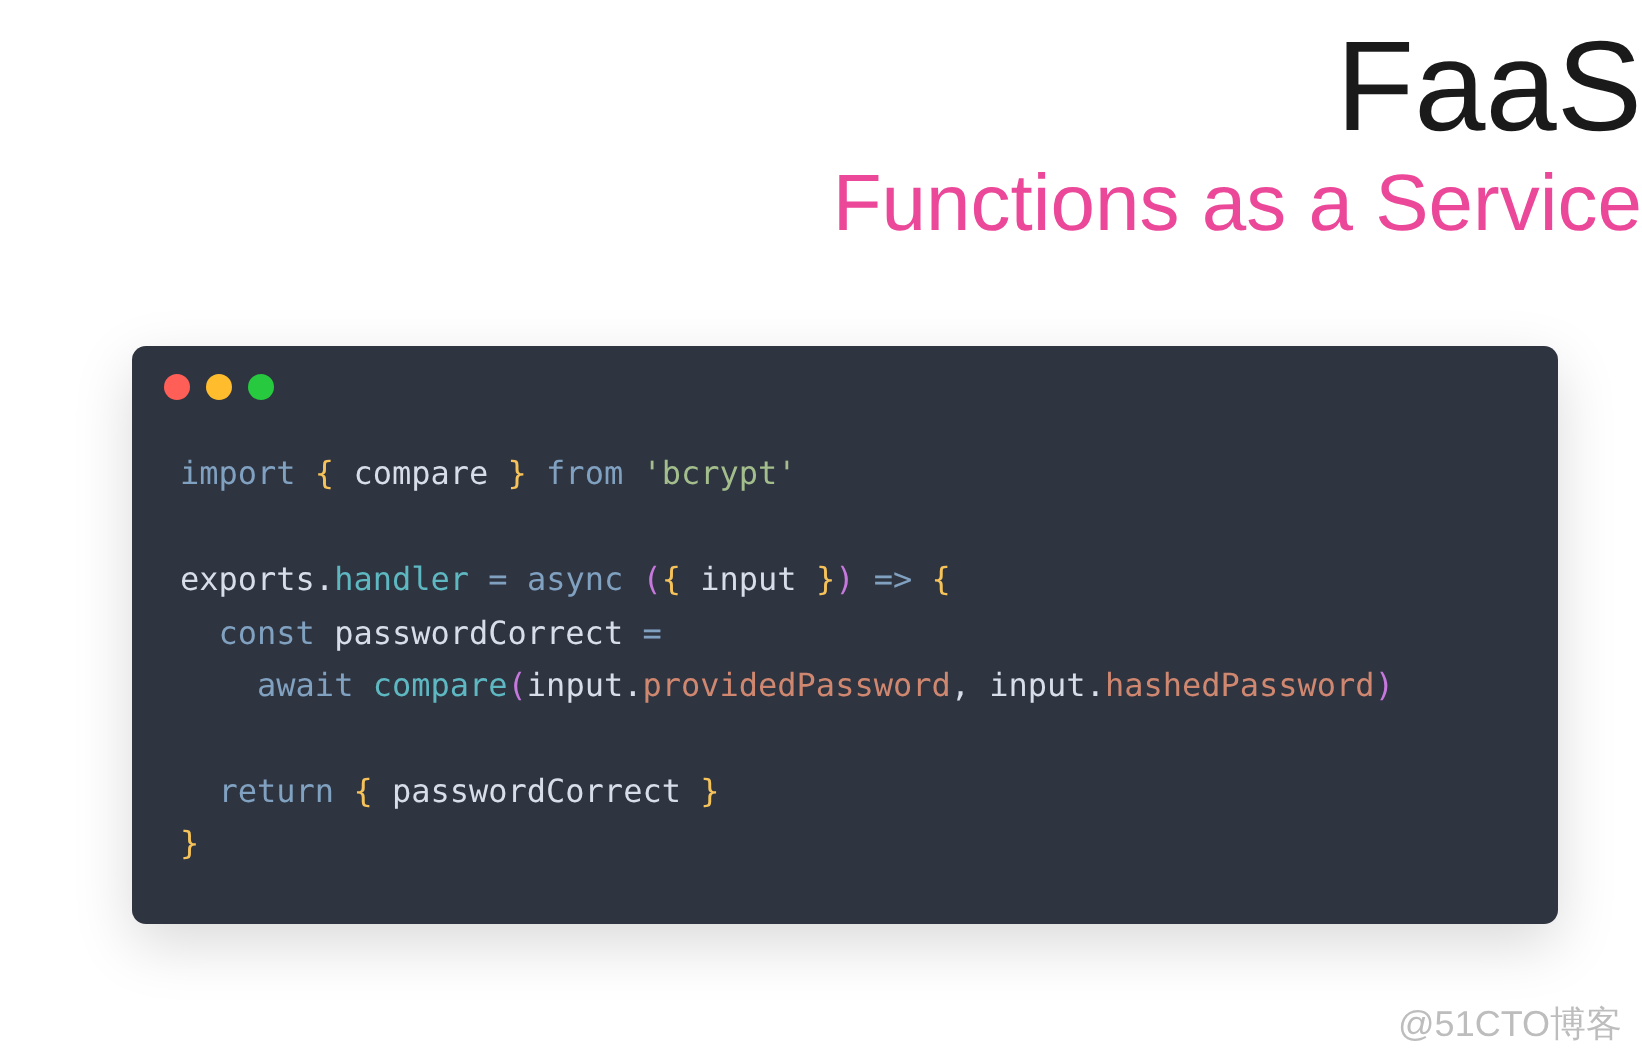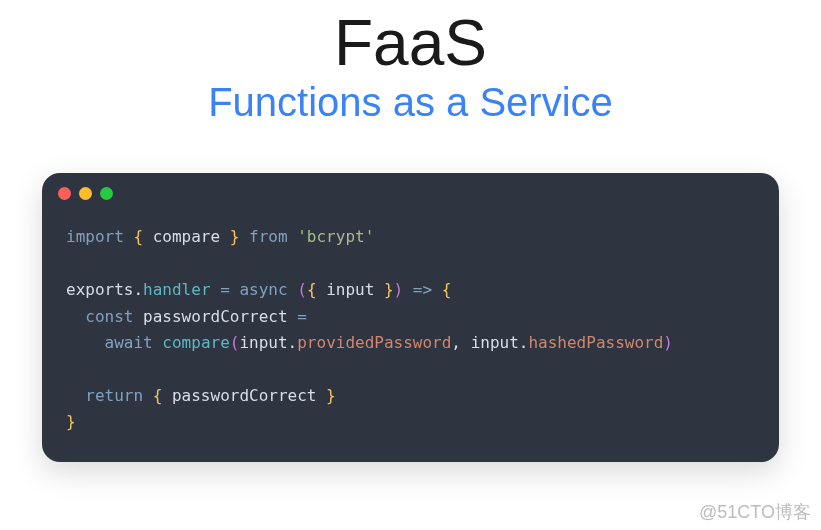--- a/index.html
+++ b/index.html
@@ -5,39 +5,39 @@
     * { margin: 0; padding: 0; box-sizing: border-box; }
     body {
       width: 821px;
       height: 530px;
       background: #ffffff;
       font-family: "Segoe UI", -apple-system, sans-serif;
       position: relative;
       overflow: hidden;
     }
     .header {
-      text-align: center;
+      text-align: right;
       padding-top: 8px;
     }
     .title {
       font-size: 64px;
       font-weight: 400;
       color: #1a1a1a;
       line-height: 1.1;
     }
     .subtitle {
       font-size: 40px;
       font-weight: 400;
-      color: #3b82f6;
+      color: #ec4899;
       margin-top: 2px;
     }
     .code-window {
-      margin: 48px 42px 0 42px;
+      margin: 48px 42px 0 66px;
       background: #2e3440;
-      border-radius: 18px;
+      border-radius: 7px;
       box-shadow: 0 10px 30px rgba(0,0,0,0.15);
       overflow: hidden;
     }
     .titlebar {
       display: flex;
       gap: 8px;
       padding: 14px 16px 10px 16px;
     }
     .dot {
       width: 13px;

